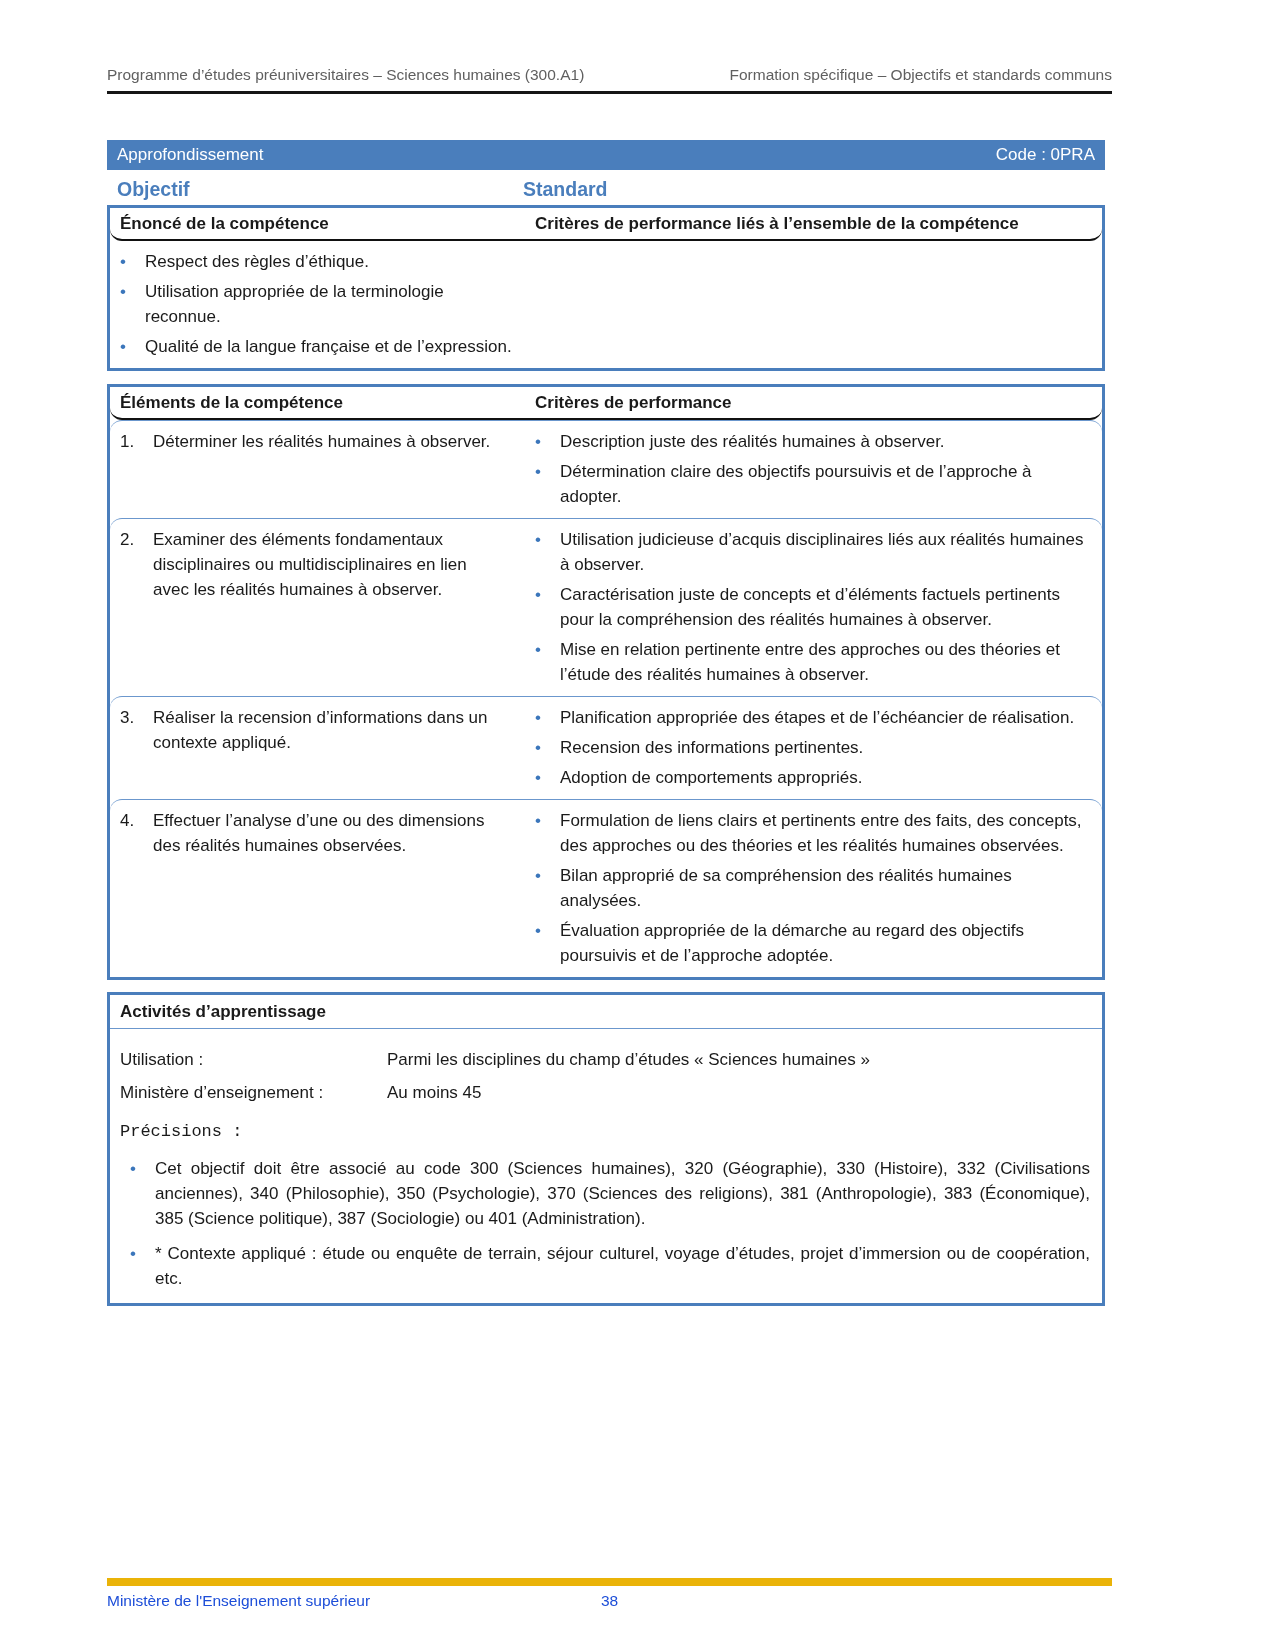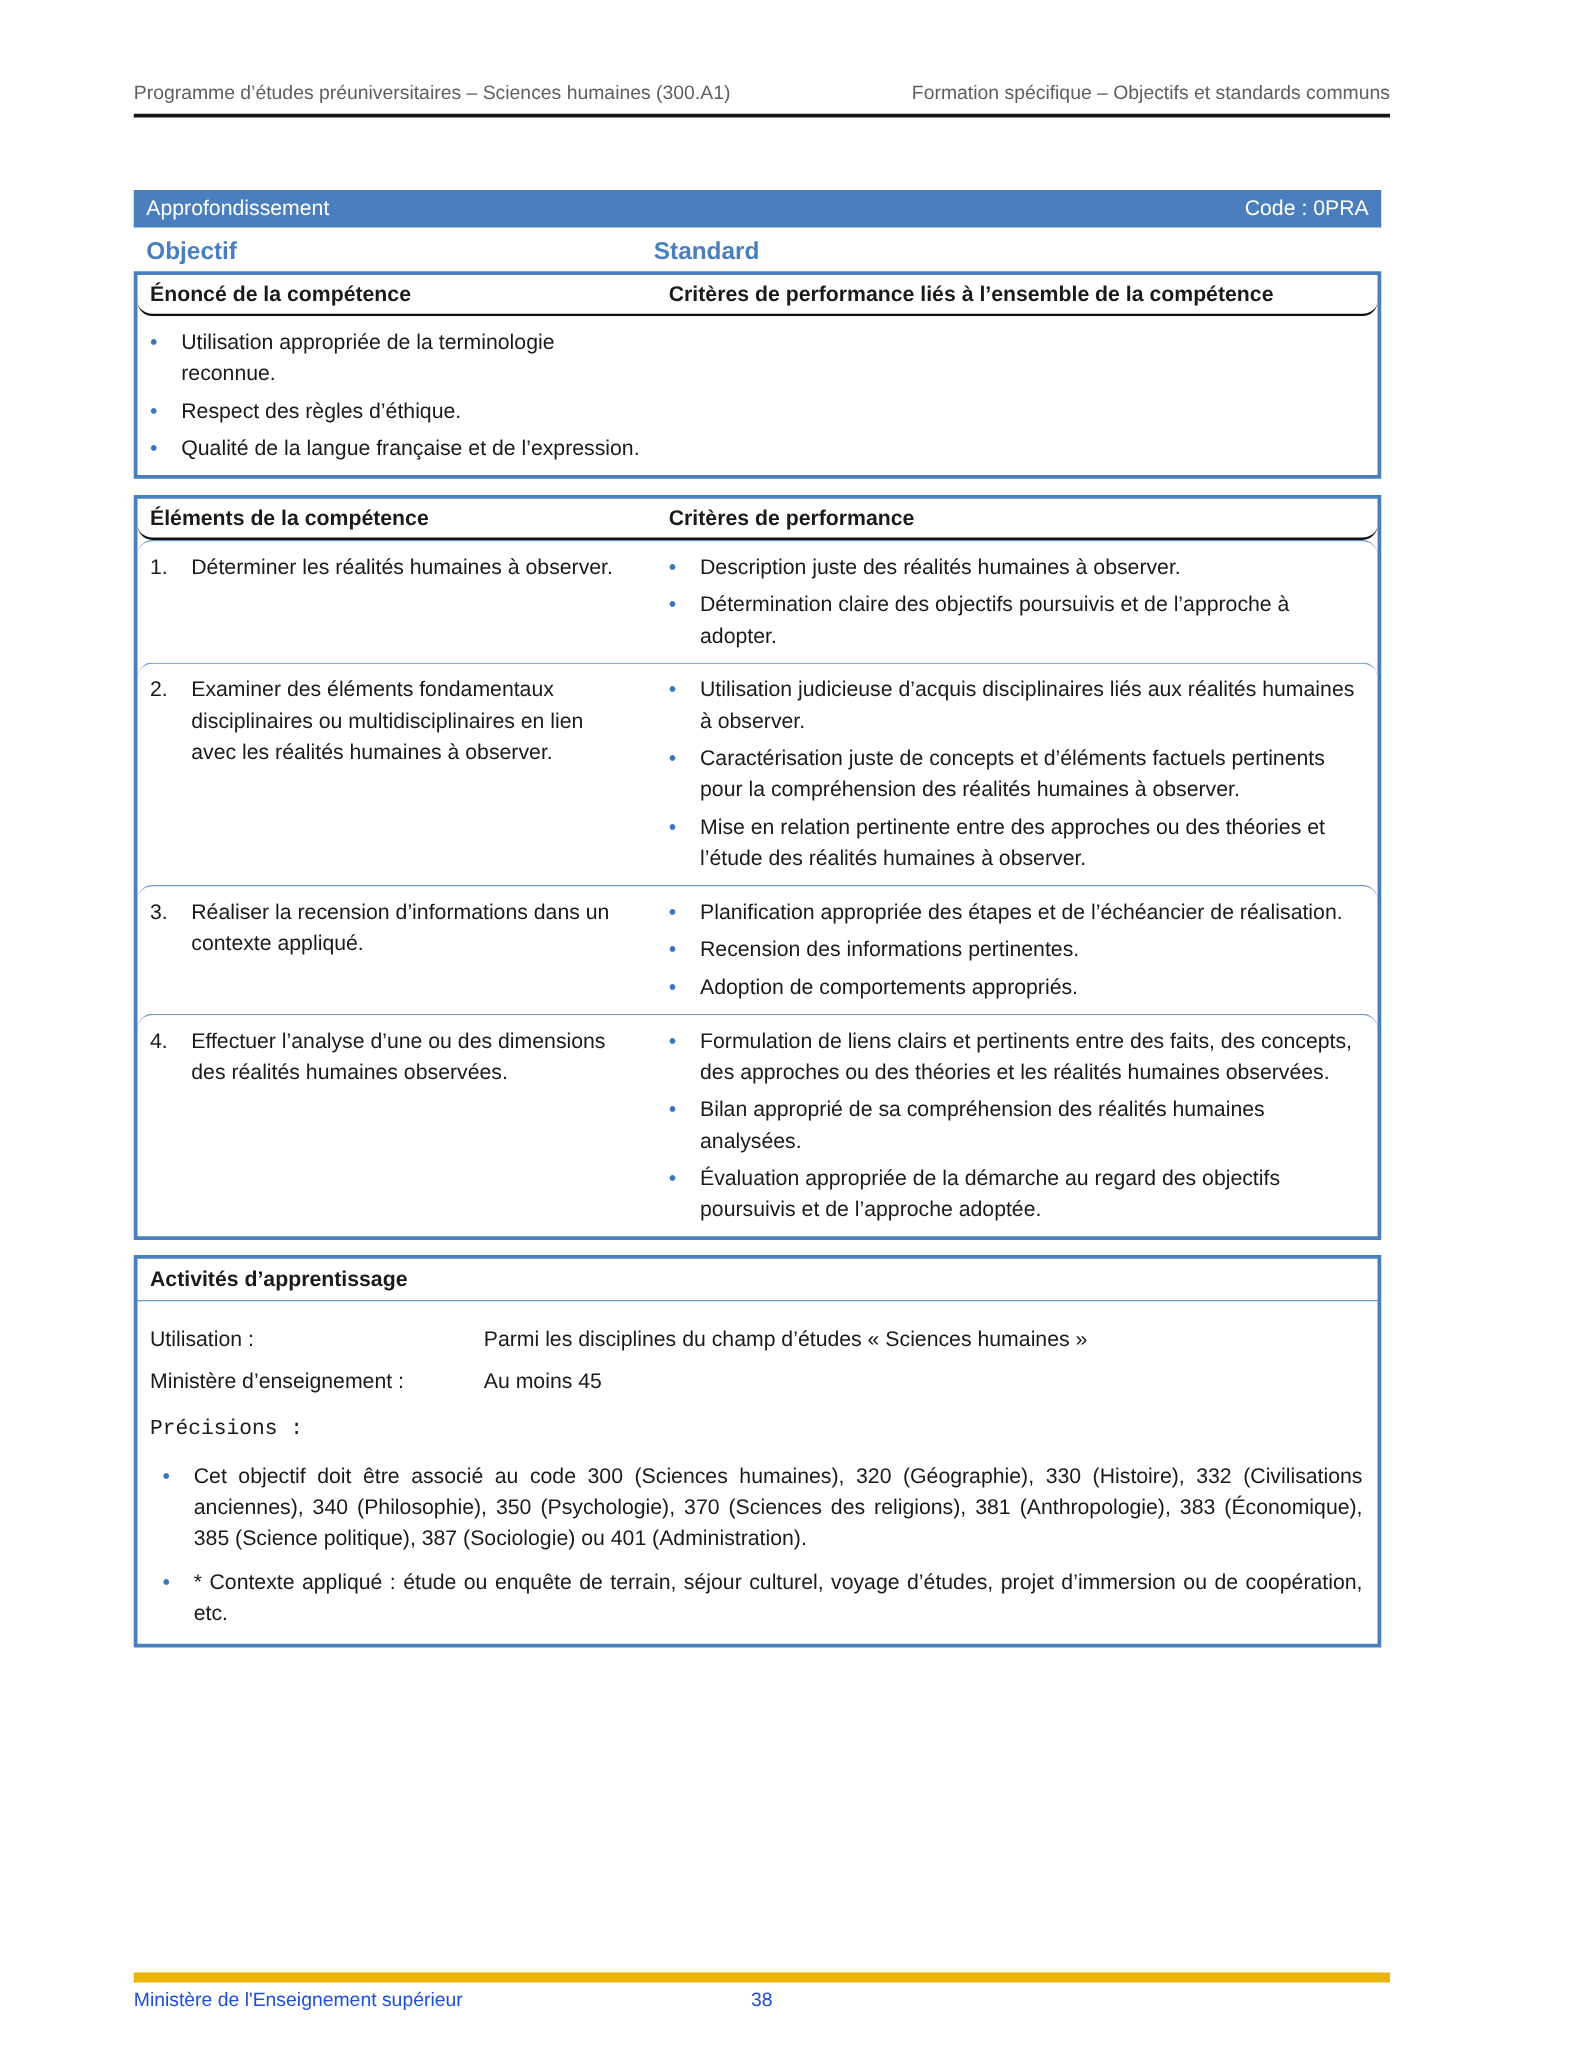--- a/index.html
+++ b/index.html
@@ -20,21 +20,21 @@
   }
   .running-footer {
     position:absolute; top:1578px; left:107px; width:1005px;
     border-top:8px solid #eab308; padding-top:6px;
     font-size:15.5px; color:#1d4ed8;
   }
   .running-footer .page-num {
     position:absolute; left:0; right:0; top:6px; text-align:center;
   }
 
-  .content { position:absolute; top:152px; left:107px; width:998px; }
+  .content { position:absolute; top:140px; left:107px; width:998px; }
 
   
   .banner {
     background:#4a7ebc; color:#ffffff; height:30px;
     display:flex; justify-content:space-between; align-items:center;
     padding:0 10px; font-size:17px;
   }
 
   
   .col-titles { position:relative; height:30px; margin-top:5px; }
@@ -106,25 +106,25 @@
 
     <div class="tbl">
       <div class="two-col tbl-head">
         <div class="hcell">Énoncé de la compétence</div>
         <div class="hcell">Critères de performance liés à l’ensemble de la compétence</div>
       </div>
       <div class="two-col">
         <div class="blist">
           <div class="bitem">
             <span class="blt"></span>
+            <span class="btxt">Respect des règles d’éthique.</span>
+          </div>
+          <div class="bitem">
+            <span class="blt"></span>
             <span class="btxt">Utilisation appropriée de la terminologie reconnue.</span>
-          </div>
-          <div class="bitem">
-            <span class="blt"></span>
-            <span class="btxt">Respect des règles d’éthique.</span>
           </div>
           <div class="bitem">
             <span class="blt"></span>
             <span class="btxt">Qualité de la langue française et de l’expression.</span>
           </div>
         </div>
       </div>
     </div>
 
     <div class="tbl mt13">

